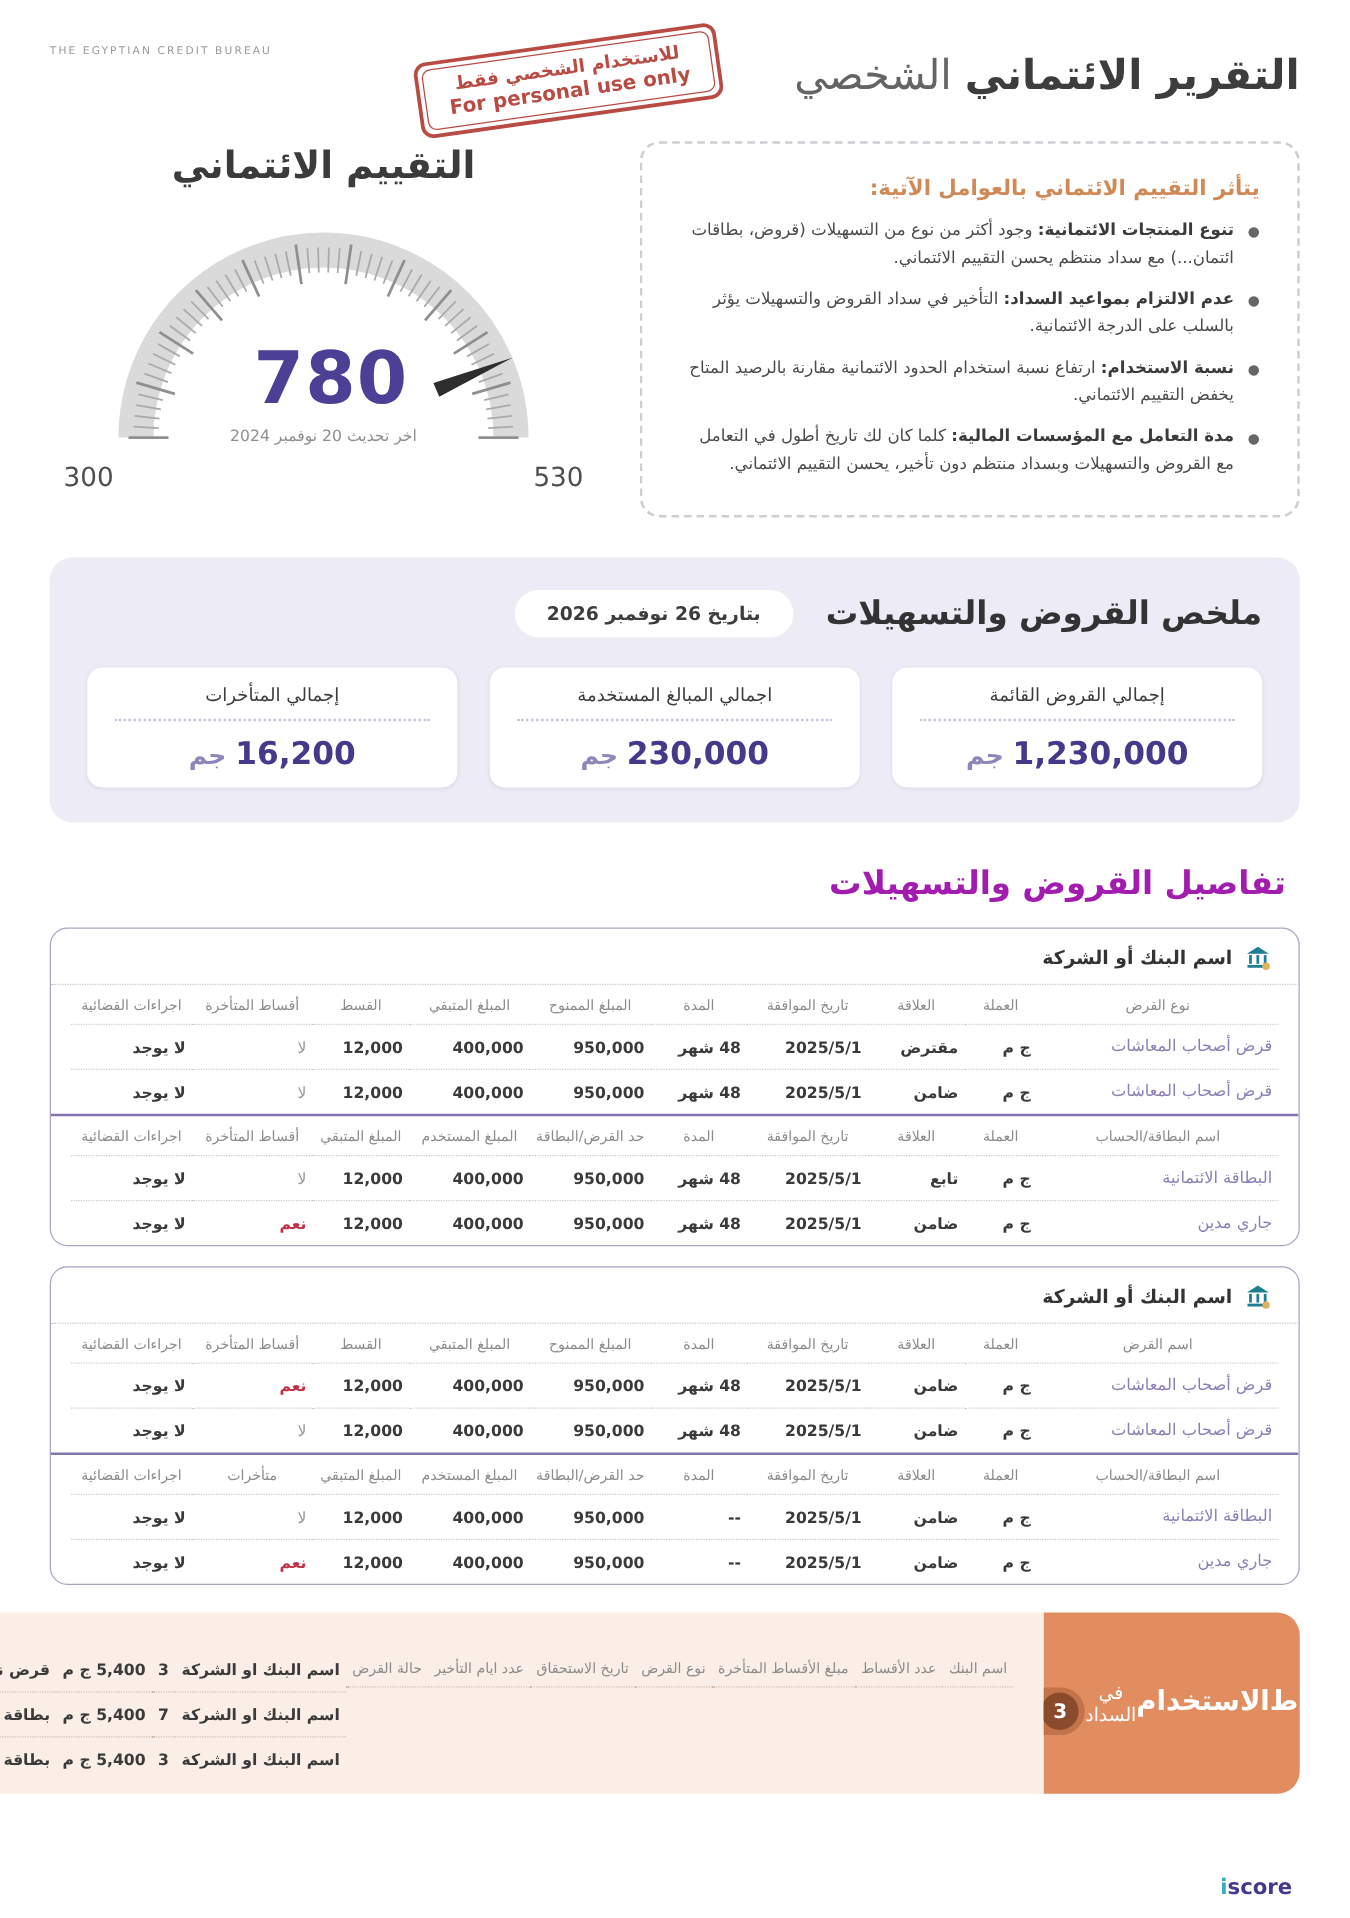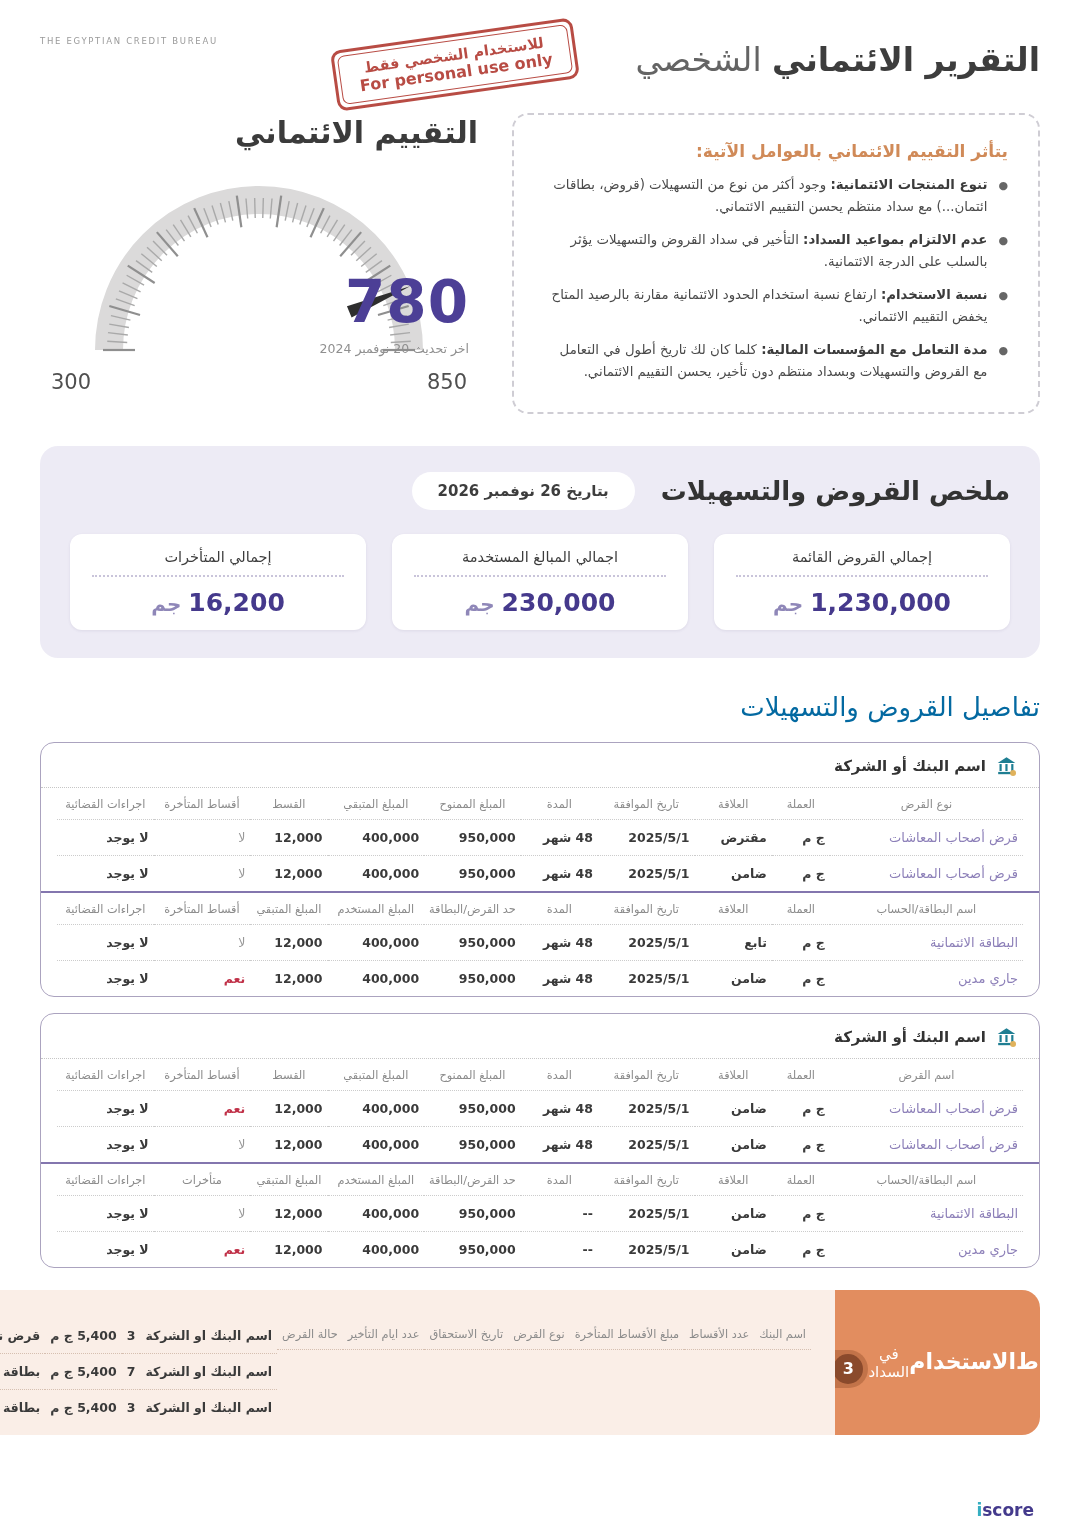--- a/index.html
+++ b/index.html
@@ -31,21 +31,21 @@
   .person-id{margin-top:6px;color:#4a4a4a;font-size:16px}
   .id-num{letter-spacing:3px}
 
   
   .score-row{display:flex;gap:34px;margin-top:18px;align-items:flex-start}
   .factors{flex:1;border:2px dashed #cfcdd4;border-radius:16px;padding:26px 30px 18px;min-height:262px}
   .factors-title{color:#D08A58;font-weight:bold;font-size:17px;margin-bottom:13px}
   .factor{display:flex;gap:11px;margin-bottom:11px;font-size:13.3px;color:#4a4a4a;line-height:1.65}
   .factor .blt{color:#666;font-size:11px;margin-top:3px}
   .factor b{color:#3b3b3b}
-  .gauge-col{width:438px;flex:0 0 auto;}
+  .gauge-col{width:438px;flex:0 0 auto;text-align:center}
   .score-title{font-size:30px;font-weight:bold;color:#3b3b3b;margin:2px 0 8px}
   .gauge{position:relative;width:420px;height:236px;margin:0 auto}
   .gauge svg{position:absolute;top:0;left:0}
   .score-num{position:absolute;left:12px;right:0;top:110px;font-size:58px;font-weight:bold;color:#4C3F96;letter-spacing:1px}
   .score-upd{position:absolute;left:0;right:0;top:183px;font-size:12.5px;color:#8f8f8f}
   .score-min{position:absolute;left:2px;bottom:0;font-size:21px;color:#4f4f4f}
   .score-max{position:absolute;right:2px;bottom:0;font-size:21px;color:#4f4f4f}
 
   
   .summary{background:#EDEBF5;border-radius:18px;margin-top:32px;padding:26px 30px 28px}
@@ -53,21 +53,21 @@
   .sum-title{font-size:26px;font-weight:bold;color:#333}
   .date-pill{background:#fff;border-radius:999px;padding:10px 26px;font-size:15px;font-weight:bold;color:#3d3d3d}
   .sum-cards{display:flex;gap:26px;margin-top:24px}
   .scard{flex:1;background:#fff;border-radius:12px;padding:15px 18px 13px;text-align:center;box-shadow:0 1px 3px rgba(80,70,120,.10)}
   .scard-label{font-size:14.5px;color:#3d3d3d}
   .scard-dots{border-bottom:2px dotted #c9c4da;margin:10px 4px 11px}
   .scard-val{font-size:25px;font-weight:bold;color:#45398C}
   .scard-unit{font-size:20px;color:#8F87B8;font-weight:bold;margin-right:7px}
 
   
-  .details-title{font-size:26px;font-weight:normal;color:#0369a1;margin:34px 0 20px}
+  .details-title{font-size:26px;font-weight:bold;color:#a21caf;margin:34px 11px 20px}
   .dcard{border:1px solid #ABA3BF;border-radius:14px;margin-bottom:16px;overflow:hidden}
   .bank-row{display:flex;align-items:center;gap:10px;padding:13px 22px 10px;border-bottom:1px dotted #c6c6c6}
   .bank-label{font-size:15px;font-weight:bold;color:#333}
   .tblwrap{padding:0 16px}
   .tbl{width:100%;border-collapse:collapse;table-layout:fixed}
   .tbl th{font-size:11.3px;color:#8b8b8b;font-weight:normal;padding:10px 5px 8px;border-bottom:1px dotted #ccc;white-space:nowrap;overflow:hidden}
   .tbl td{font-size:12.5px;color:#3a3a3a;font-weight:bold;padding:10px 5px;text-align:right;white-space:nowrap;overflow:hidden}
   .tbl tbody tr+tr td{border-top:1px dotted #ccc}
   .c-first{color:#8C7FB8 !important;font-weight:normal !important;font-size:13px !important}
   .v-yes{color:#C03148 !important}
@@ -194,21 +194,21 @@
             <line x1="338.569573036388" y1="162.10242669979908" x2="358.0498113752347" y2="157.57249135128382" stroke="#a9a9a9" stroke-width="1.4"></line>
             <line x1="340.0667063318955" y1="169.49107057249364" x2="359.77378304884934" y2="166.08062671984118" stroke="#a9a9a9" stroke-width="1.4"></line>
             <line x1="341.1395890660086" y1="176.95313389444863" x2="361.0092237729796" y2="174.6733056966378" stroke="#a9a9a9" stroke-width="1.4"></line>
             <line x1="341.7847217182499" y1="184.46427696611462" x2="361.75210379677264" y2="183.32250074885926" stroke="#a9a9a9" stroke-width="1.4"></line>
             <line x1="334" y1="192" x2="366" y2="192" stroke="#8f8f8f" stroke-width="2.2"></line>
             <polygon points="361.0642791108354,128.15970256394777 302.60573864315967,159.37827149958474 297.93449736735096,148.32478766220652" fill="#2e2e2e"></polygon>
           </svg>
         <div class="score-num">780</div>
         <div class="score-upd">اخر تحديث 20 نوفمبر 2024</div>
         <div class="score-min">300</div>
-        <div class="score-max">850</div>
+        <div class="score-max">530</div>
       </div>
     </div>
   </section>
 
   <section class="summary">
     <div class="sum-head">
       <div class="sum-title">ملخص القروض والتسهيلات</div>
       <div class="date-pill">بتاريخ 26 نوفمبر 2026</div>
     </div>
     <div class="sum-cards">

